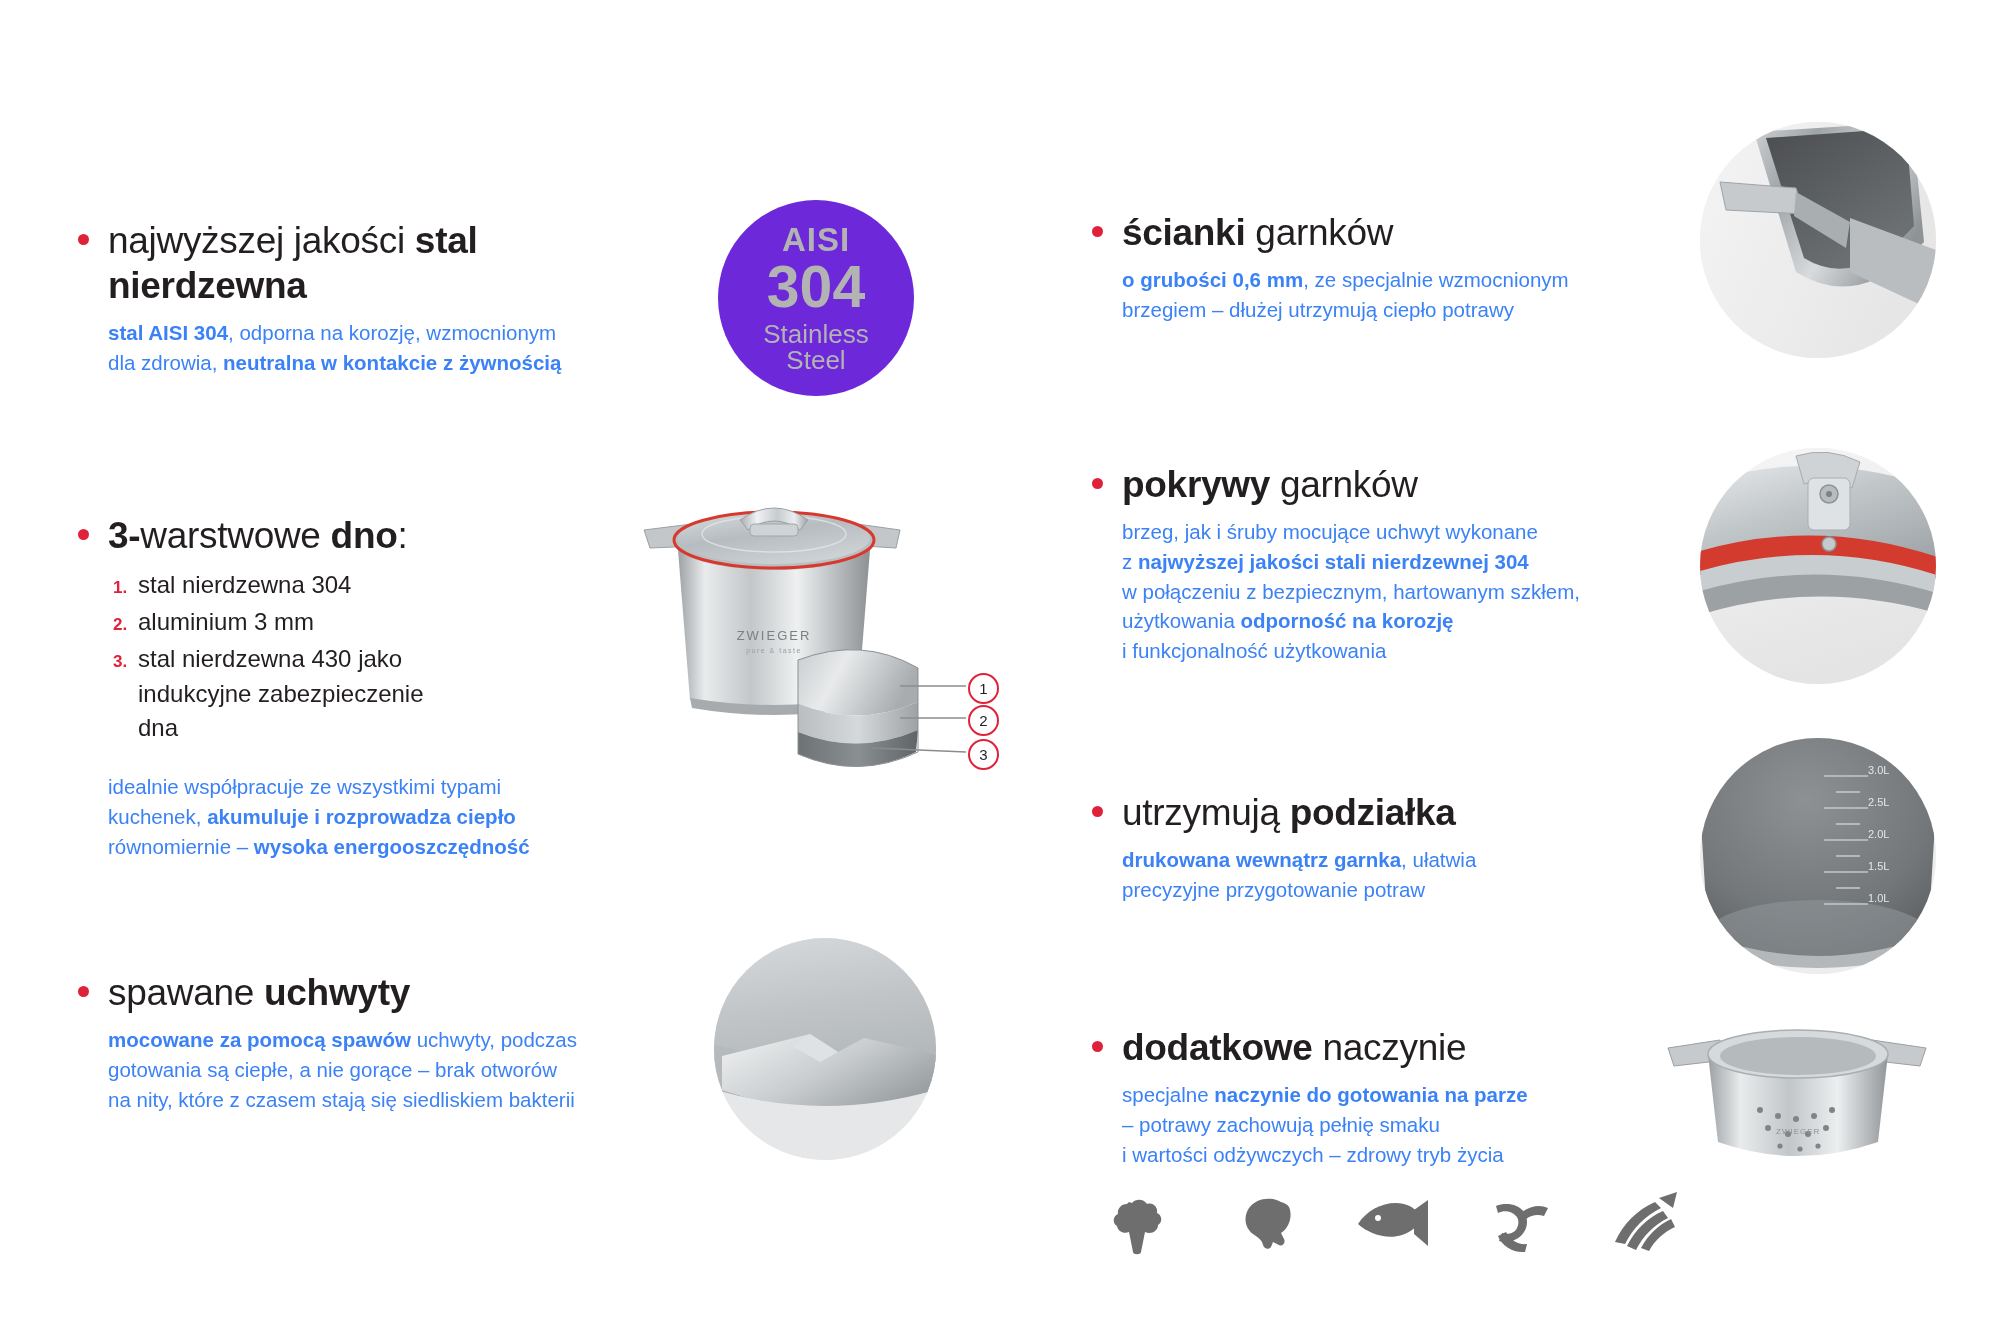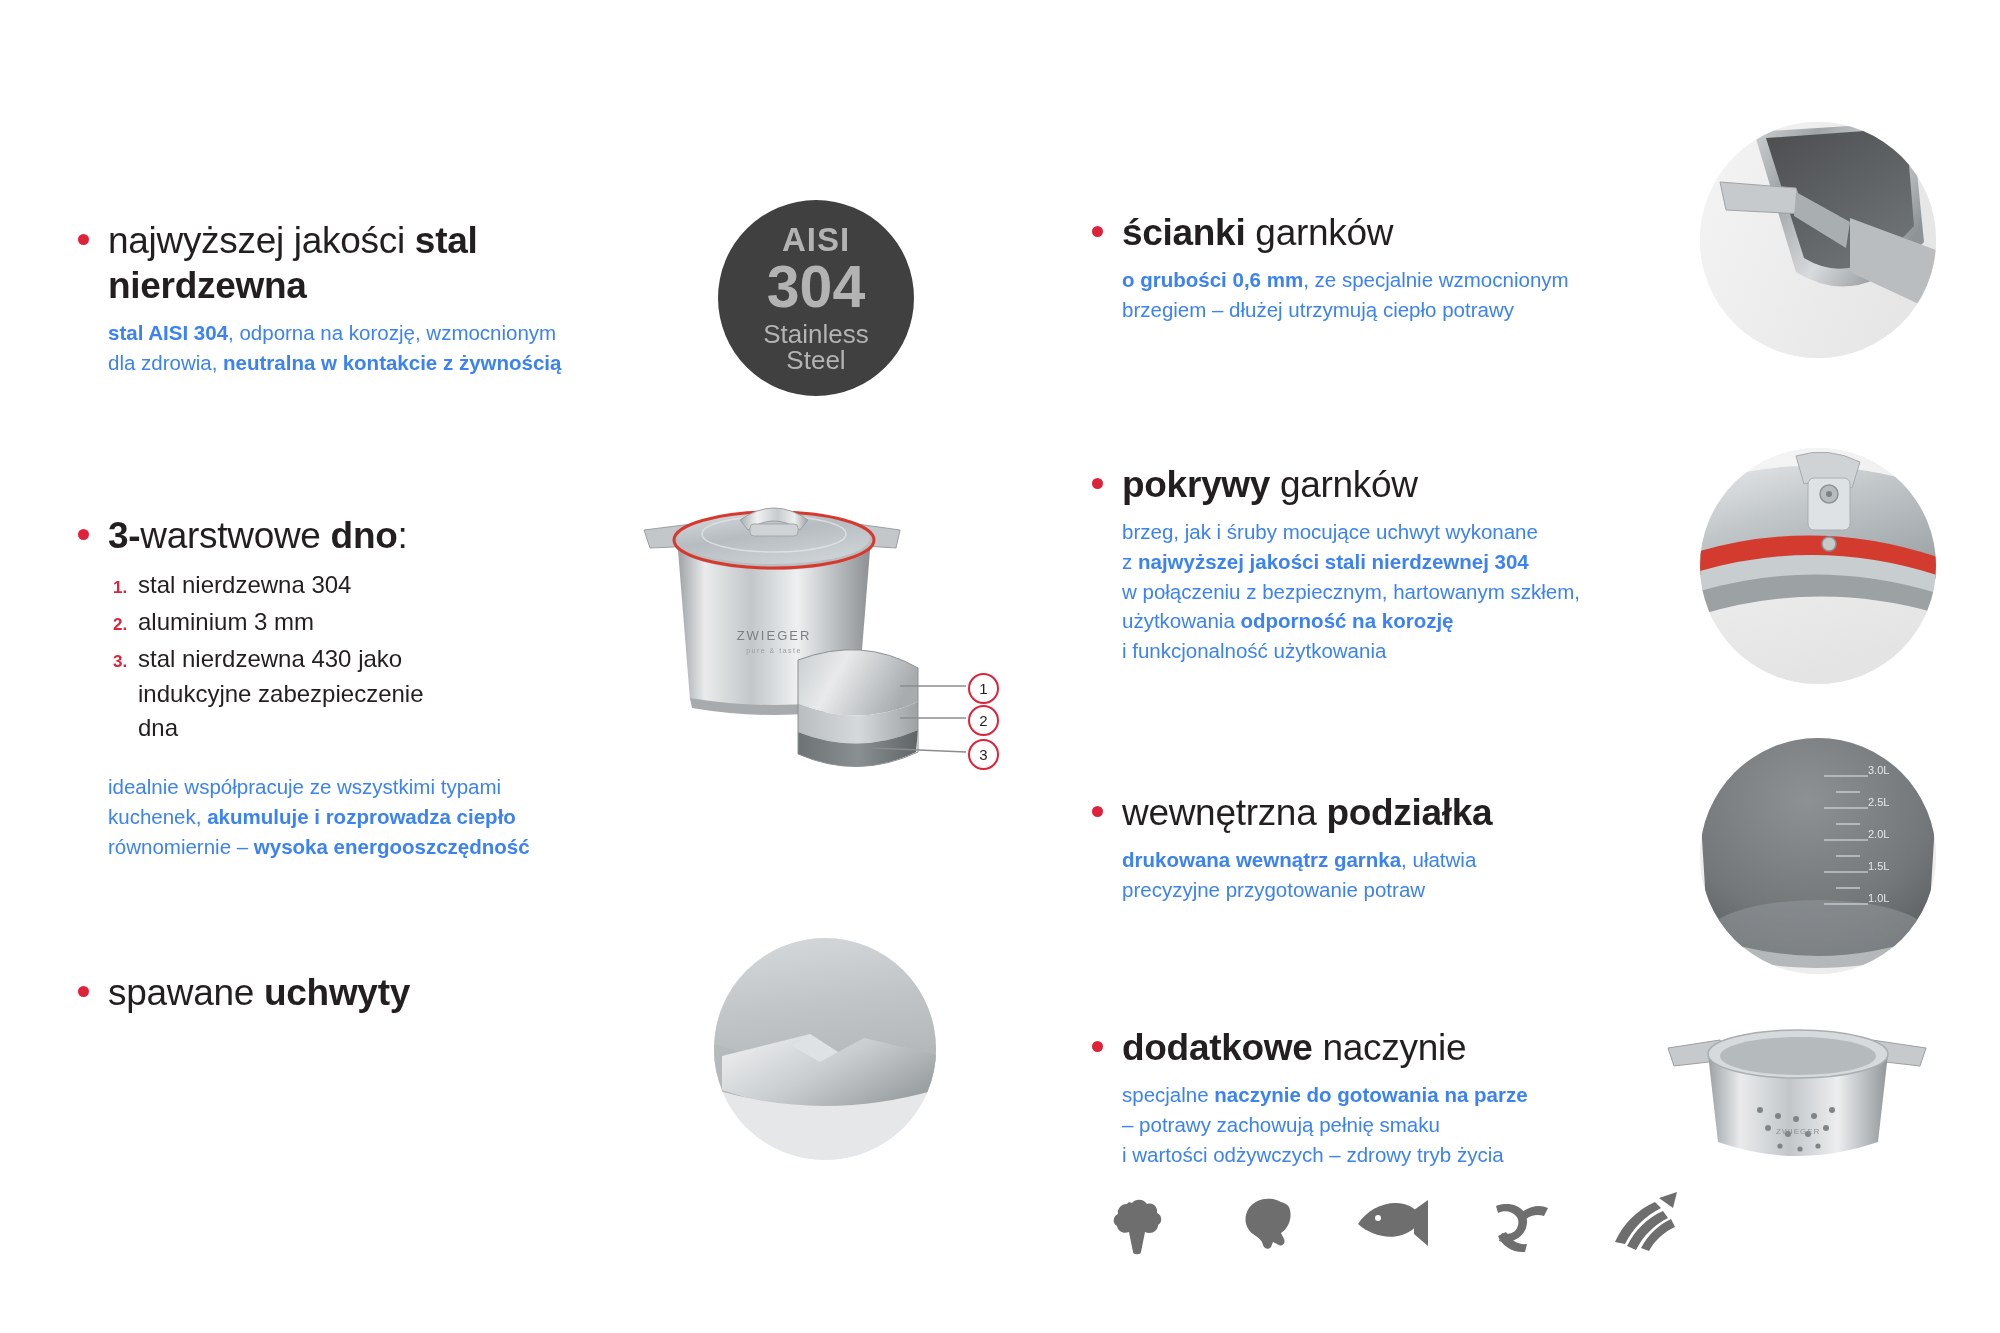--- a/index.html
+++ b/index.html
@@ -68,21 +68,21 @@
   }
 
   
   .aisi-badge {
     position: absolute;
     left: 718px;
     top: 200px;
     width: 196px;
     height: 196px;
     border-radius: 50%;
-    background: #404040;
+    background: #6d28d9;
     color: #b3b3b3;
     display: flex;
     flex-direction: column;
     align-items: center;
     justify-content: center;
     text-align: center;
     line-height: 1;
   }
   .aisi-badge .l1 { font-size: 33px; font-weight: 700; letter-spacing: 1px; }
   .aisi-badge .l2 { font-size: 59px; font-weight: 700; margin: 2px 0 4px; }
@@ -169,20 +169,25 @@
   </p>
 </div>
 
 <div class="feature" style="left:108px; top:970px; width:600px;">
   <div class="headwrap">
     <span class="bullet"></span>
     <h2 class="feat-head">
       <span>spawane </span><b>uchwyty</b>
     </h2>
   </div>
+  <p class="feat-body">
+    <b>mocowane za pomocą spawów</b><span> uchwyty, podczas</span><br>
+    <span>gotowania są ciepłe, a nie gorące – brak otworów</span><br>
+    <span>na nity, które z czasem stają się siedliskiem bakterii</span>
+  </p>
 </div>
 
 <div class="feature" style="left:1122px; top:210px; width:560px;">
   <div class="headwrap">
     <span class="bullet"></span>
     <h2 class="feat-head">
       <b>ścianki</b><span> garnków</span>
     </h2>
   </div>
   <p class="feat-body">
@@ -204,21 +209,21 @@
     <span>w połączeniu z bezpiecznym, hartowanym szkłem,</span><br>
     <span>użytkowania </span><b>odporność na korozję</b><br>
     <span>i funkcjonalność użytkowania</span>
   </p>
 </div>
 
 <div class="feature" style="left:1122px; top:790px; width:520px;">
   <div class="headwrap">
     <span class="bullet"></span>
     <h2 class="feat-head">
-      <span>wewnętrzna </span><b>podziałka</b>
+      <span>utrzymują </span><b>podziałka</b>
     </h2>
   </div>
   <p class="feat-body">
     <b>drukowana wewnątrz garnka</b><span>, ułatwia</span><br>
     <span>precyzyjne przygotowanie potraw</span>
   </p>
 </div>
 
 <div class="feature" style="left:1122px; top:1025px; width:560px;">
   <div class="headwrap">

